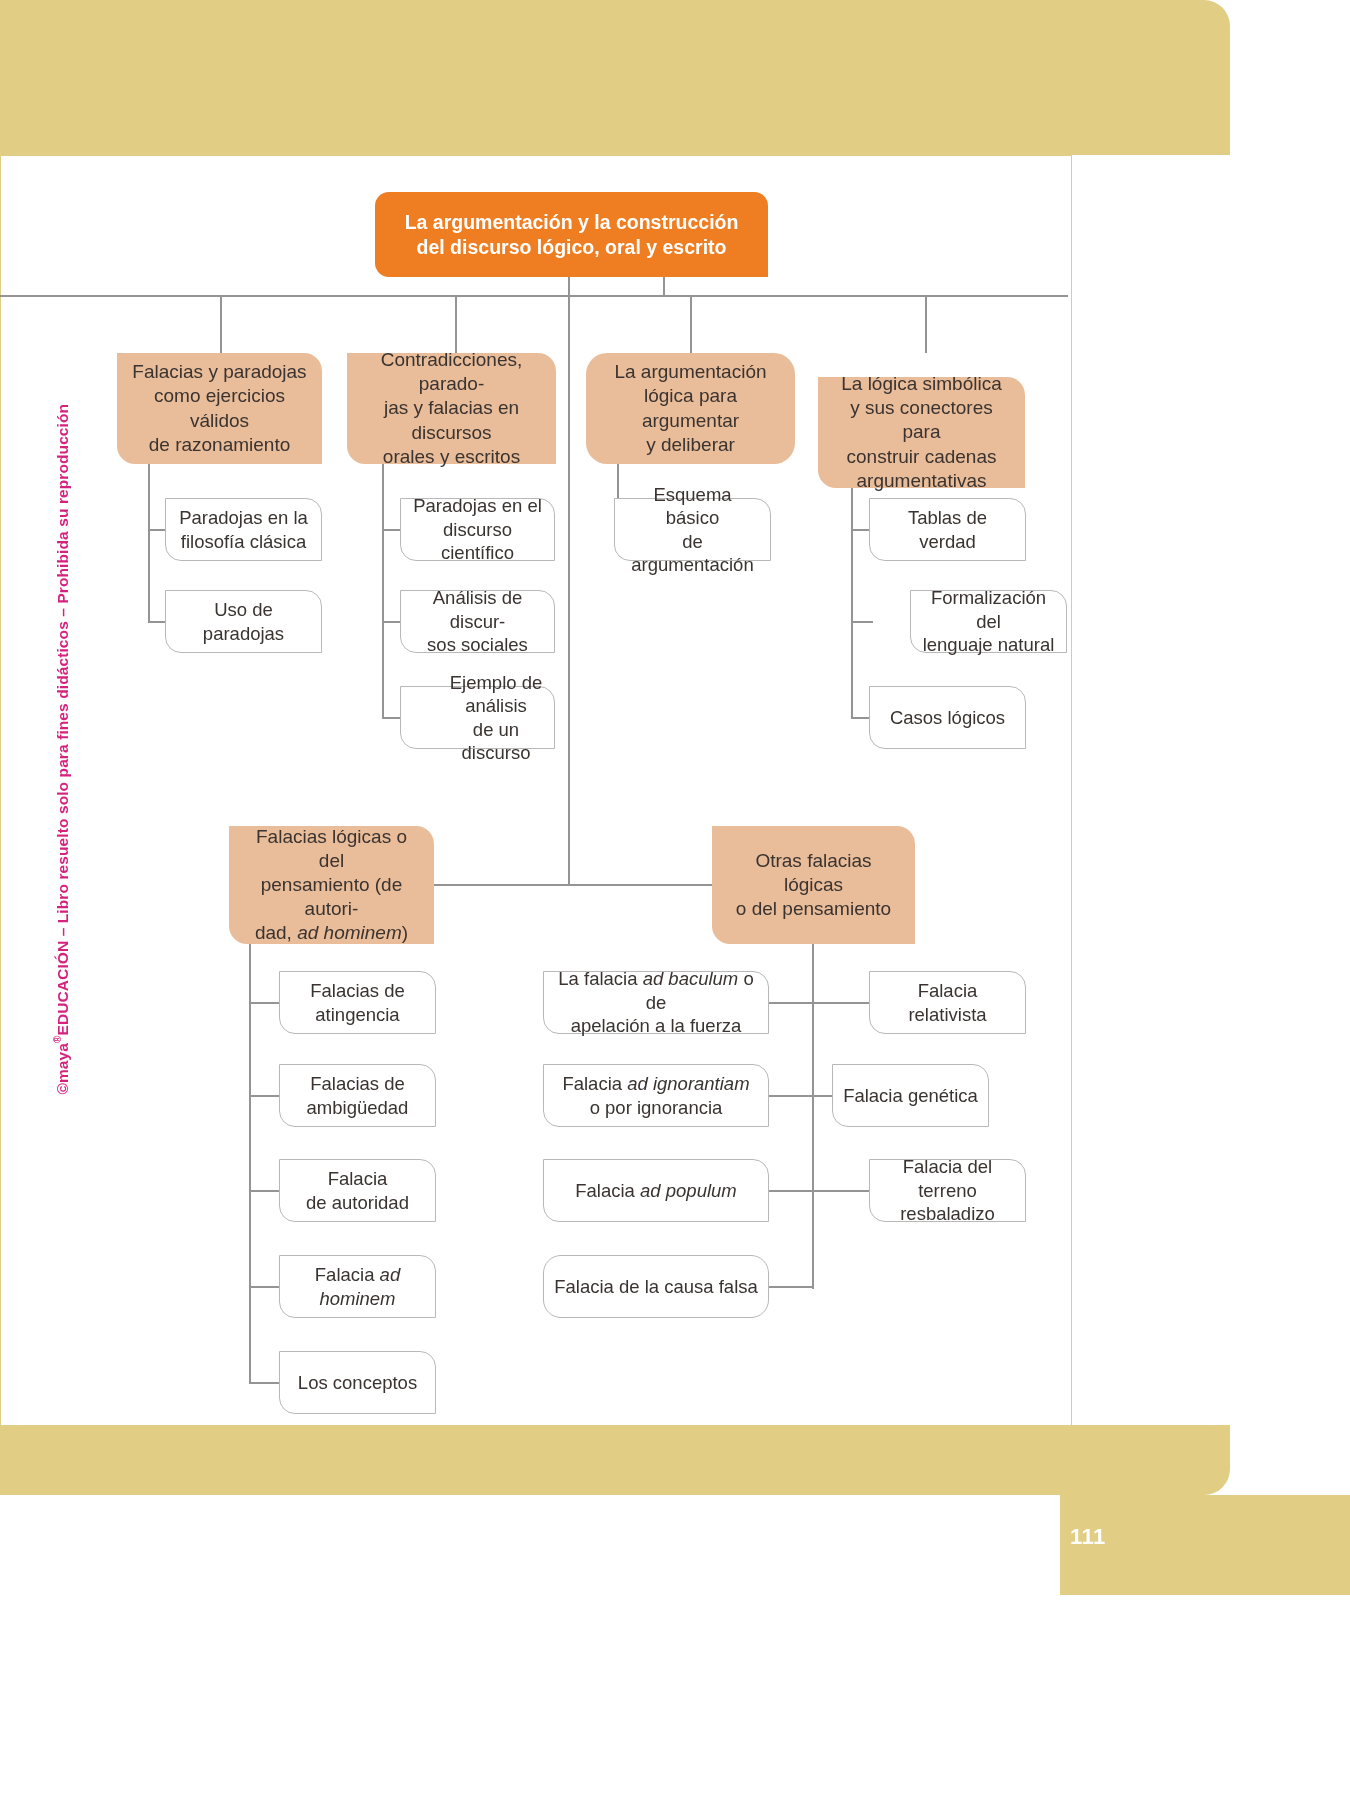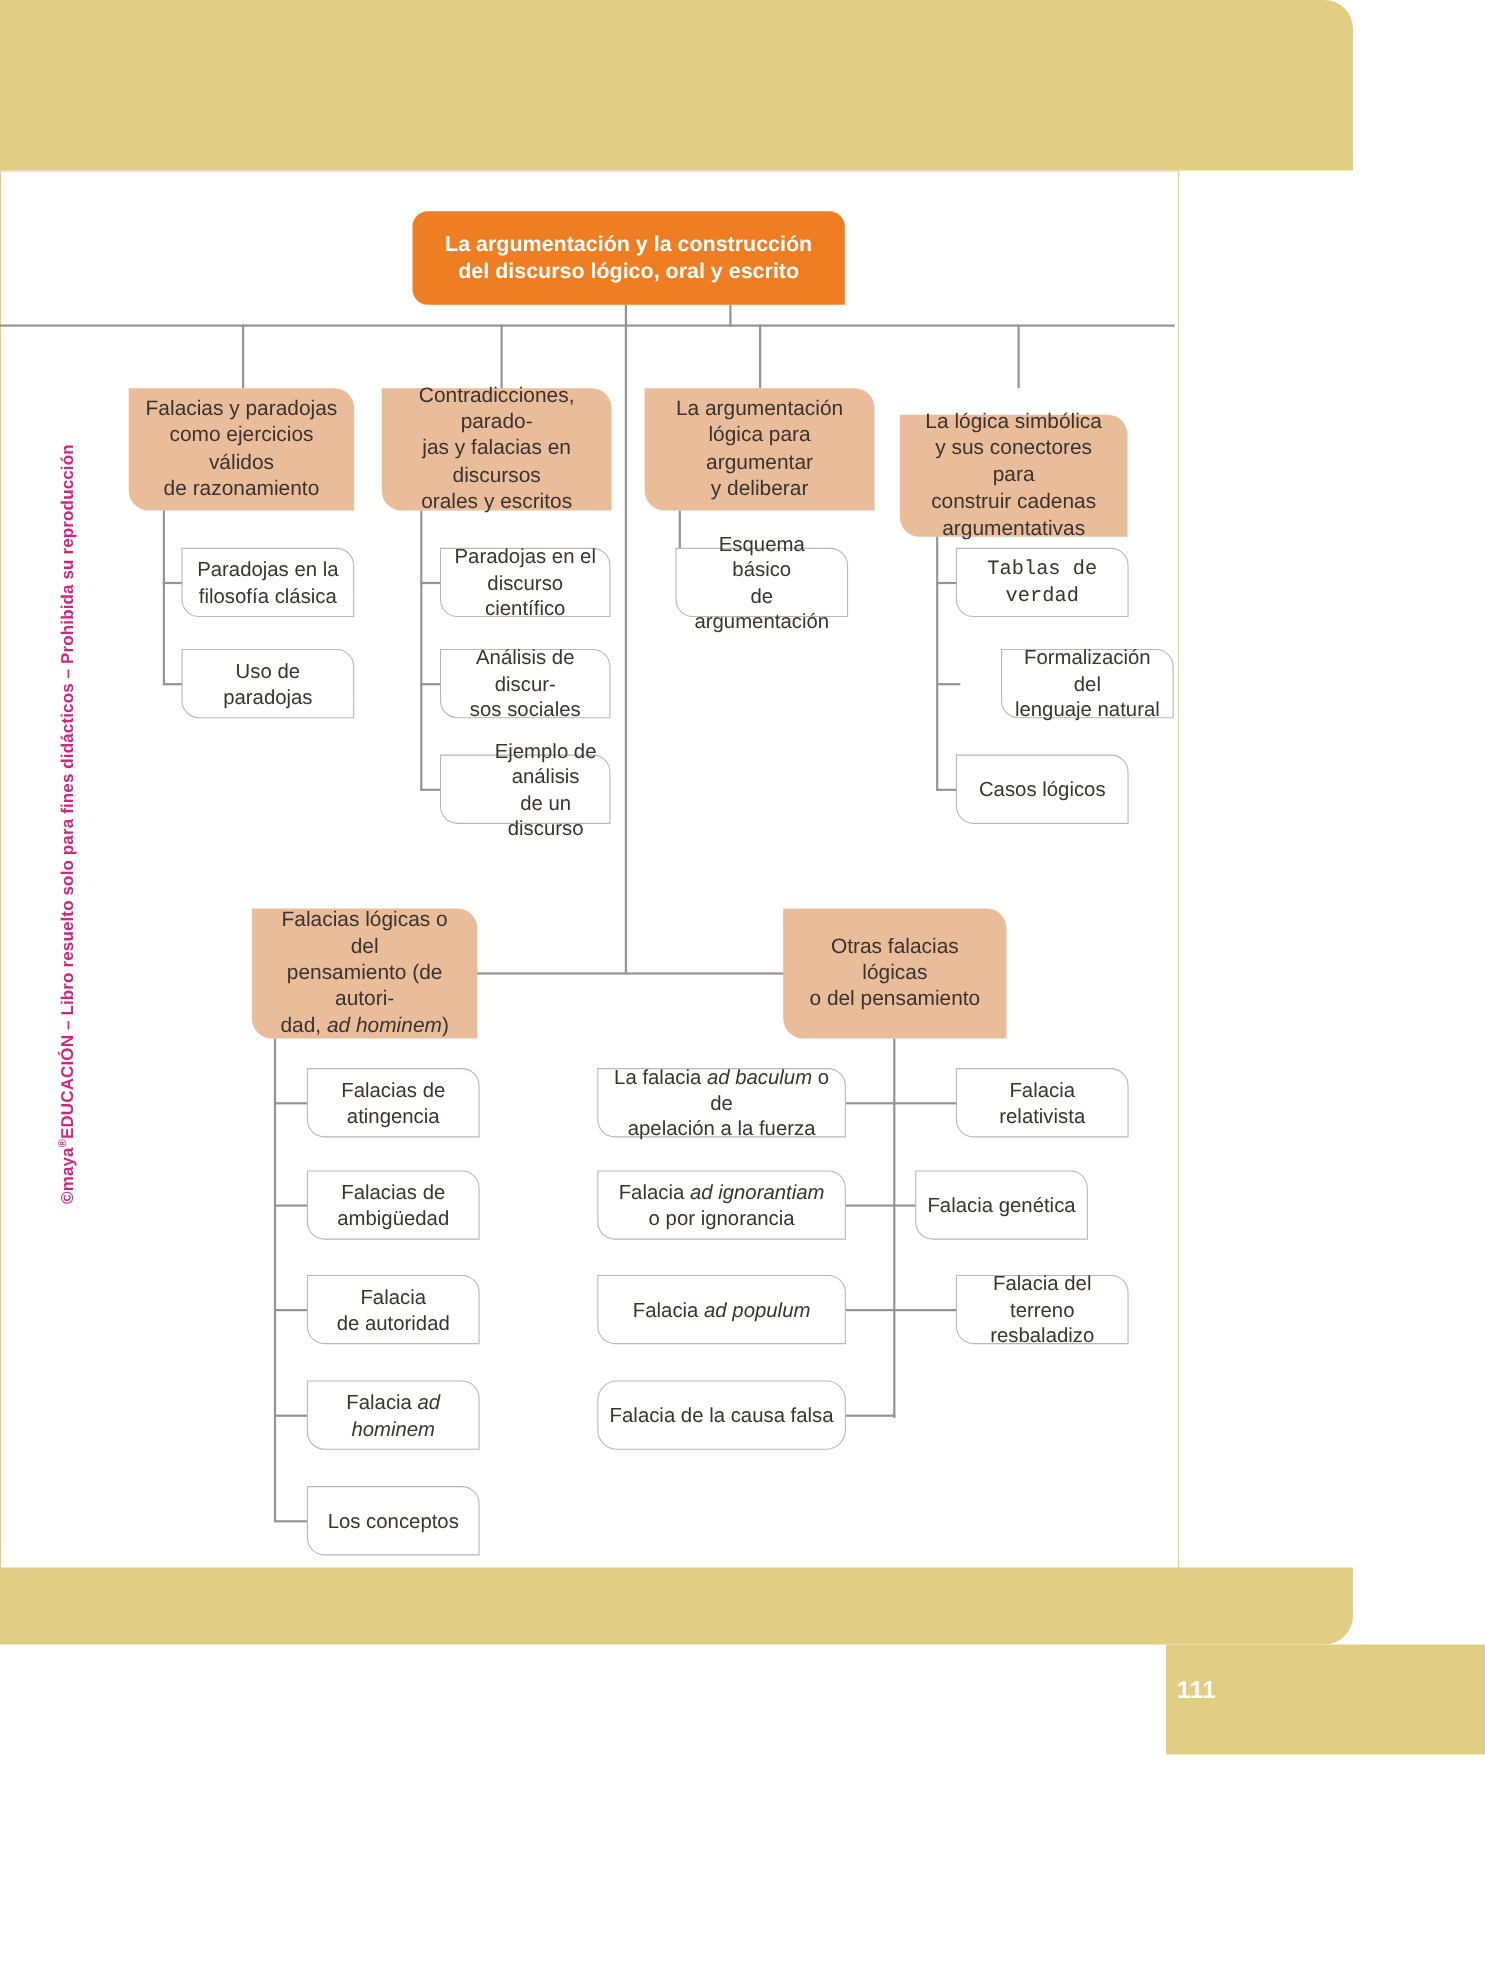--- a/index.html
+++ b/index.html
@@ -141,21 +141,21 @@
 <div class="node node-root" style="left:375px;top:192px;width:393px;height:85px;">
   <div>La argumentación y la construcción<br>del discurso lógico, oral y escrito</div>
 </div>
 
 <div class="node node-l2" style="left:117px;top:353px;width:205px;height:111px;">
   <div>Falacias y paradojas<br>como ejercicios válidos<br>de razonamiento</div>
 </div>
 <div class="node node-l2" style="left:347px;top:353px;width:209px;height:111px;">
   <div>Contradicciones, parado-<br>jas y falacias en discursos<br>orales y escritos</div>
 </div>
-<div class="node node-l2" style="left:586px;top:353px;width:209px;height:111px;">
+<div class="node node-l2" style="left:586px;top:353px;width:209px;height:111px;border-radius:21px;">
   <div>La argumentación<br>lógica para argumentar<br>y deliberar</div>
 </div>
 <div class="node node-l2" style="left:818px;top:353px;width:207px;height:111px;margin-top:24px;">
   <div>La lógica simbólica<br>y sus conectores para<br>construir cadenas<br>argumentativas</div>
 </div>
 
 <div class="node node-leaf" style="left:165px;top:498px;width:157px;height:63px;">
   <div>Paradojas en la<br>filosofía clásica</div>
 </div>
 <div class="node node-leaf" style="left:165px;top:590px;width:157px;height:63px;">
@@ -169,21 +169,21 @@
   <div>Análisis de discur-<br>sos sociales</div>
 </div>
 <div class="node node-leaf" style="left:400px;top:686px;width:155px;height:63px;padding-left:47px;">
   <div>Ejemplo de análisis<br>de un discurso</div>
 </div>
 
 <div class="node node-leaf" style="left:614px;top:498px;width:157px;height:63px;">
   <div>Esquema básico<br>de argumentación</div>
 </div>
 
-<div class="node node-leaf" style="left:869px;top:498px;width:157px;height:63px;font-family:Liberation Mono, monospace;">
+<div class="node node-leaf" style="left:869px;top:498px;width:157px;height:63px;">
   <div>Tablas de verdad</div>
 </div>
 <div class="node node-leaf" style="left:910px;top:590px;width:157px;height:63px;">
   <div>Formalización del<br>lenguaje natural</div>
 </div>
 <div class="node node-leaf" style="left:869px;top:686px;width:157px;height:63px;">
   <div>Casos lógicos</div>
 </div>
 
 <div class="node node-l2" style="left:229px;top:826px;width:205px;height:118px;">

